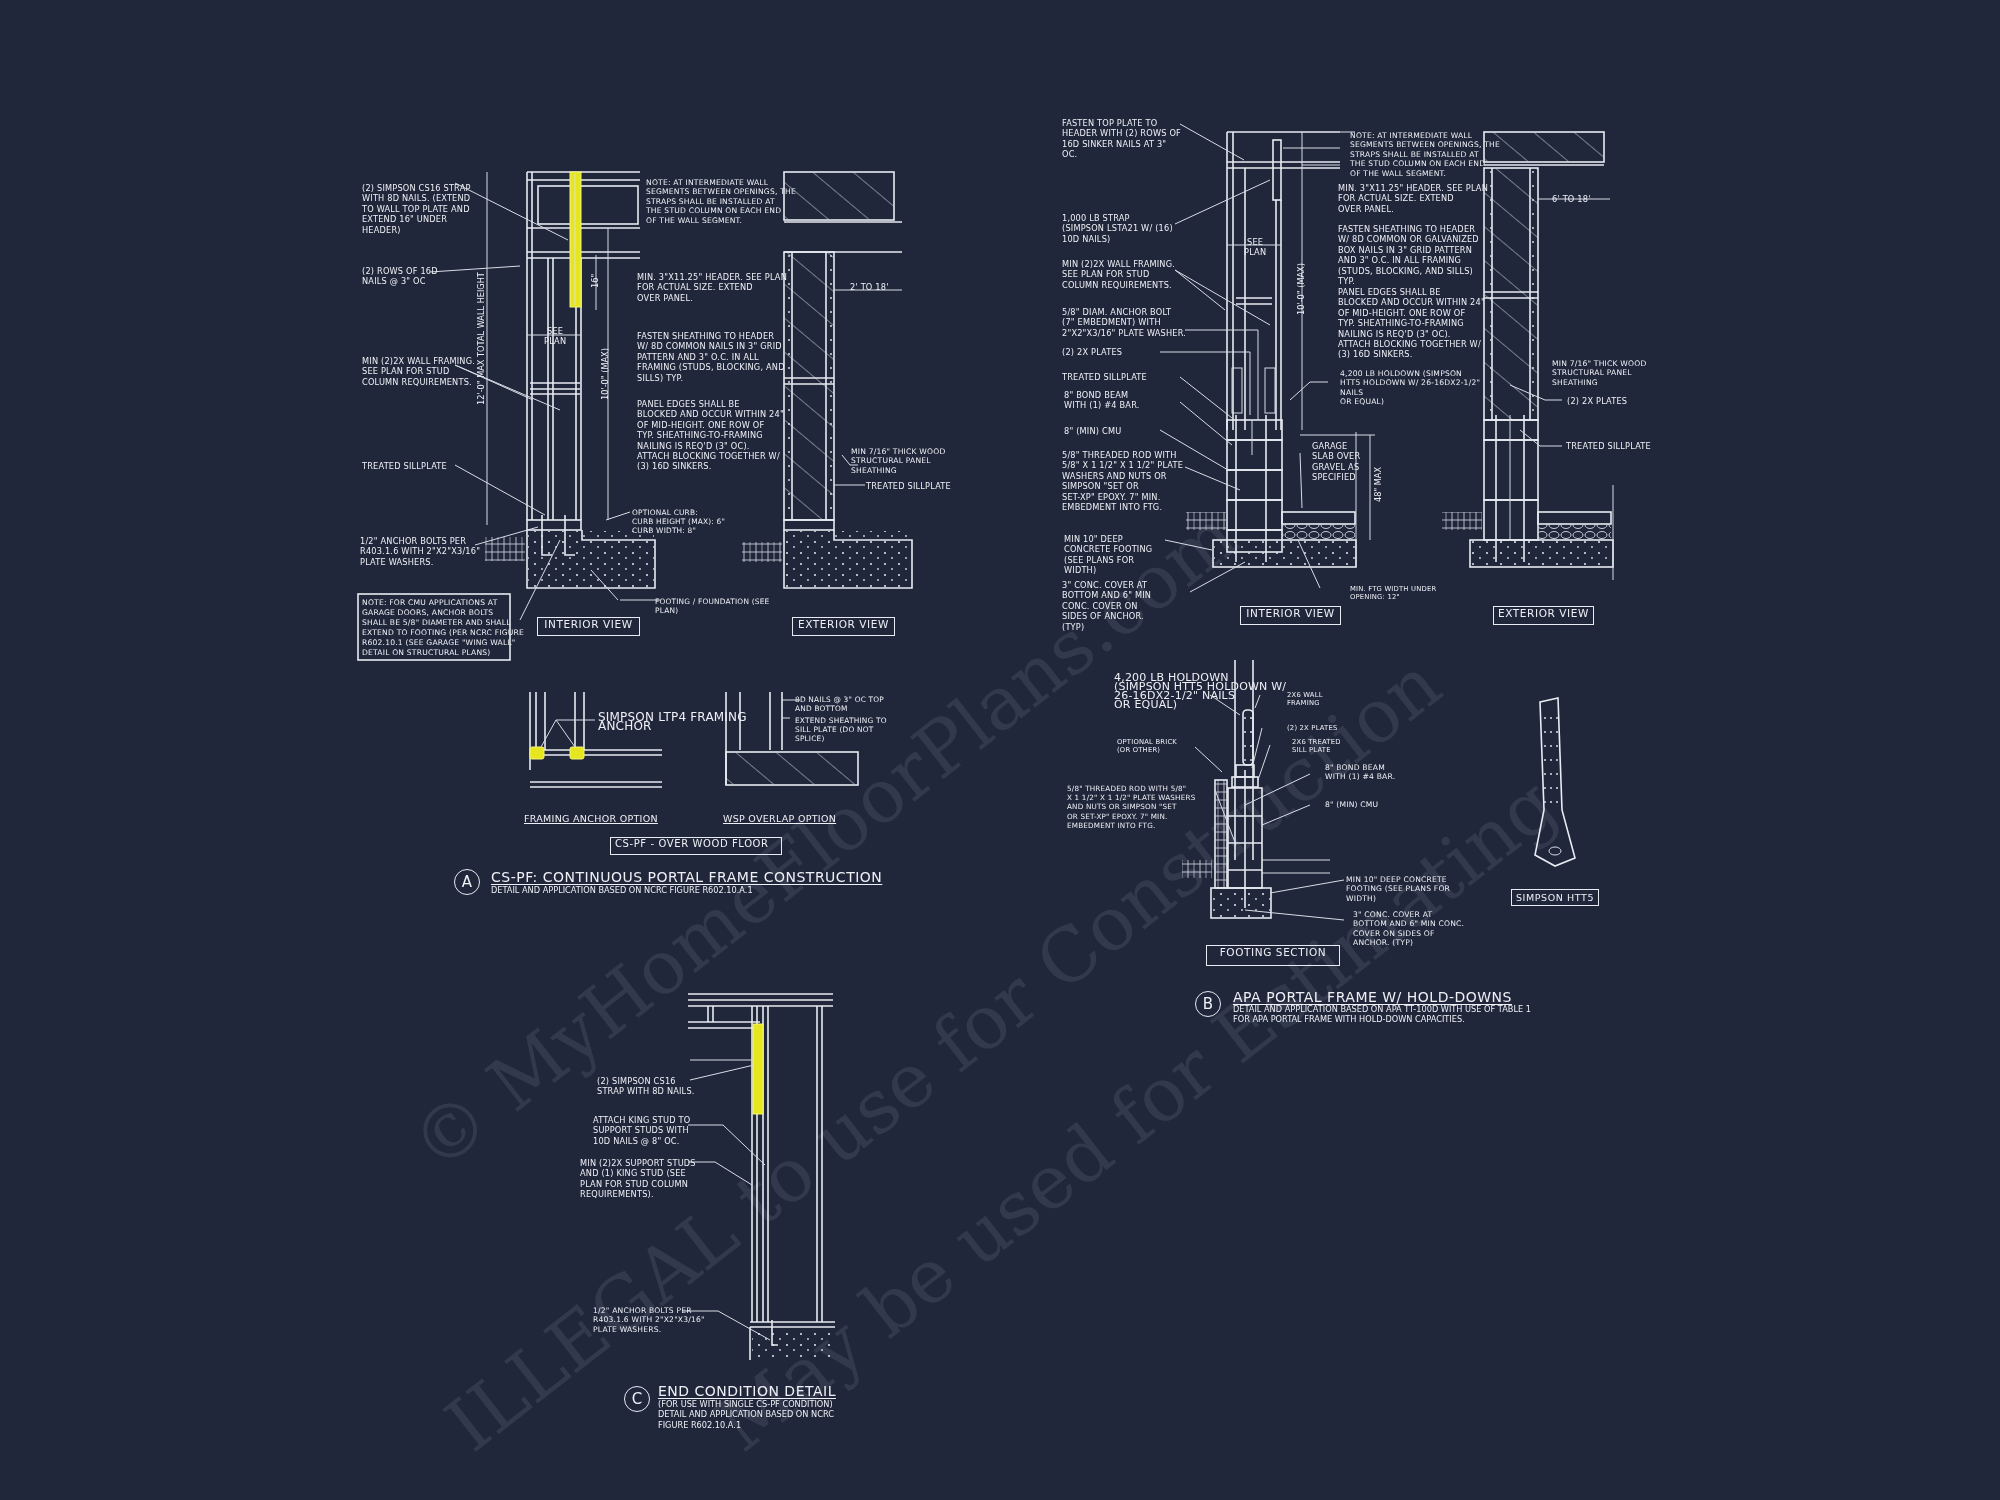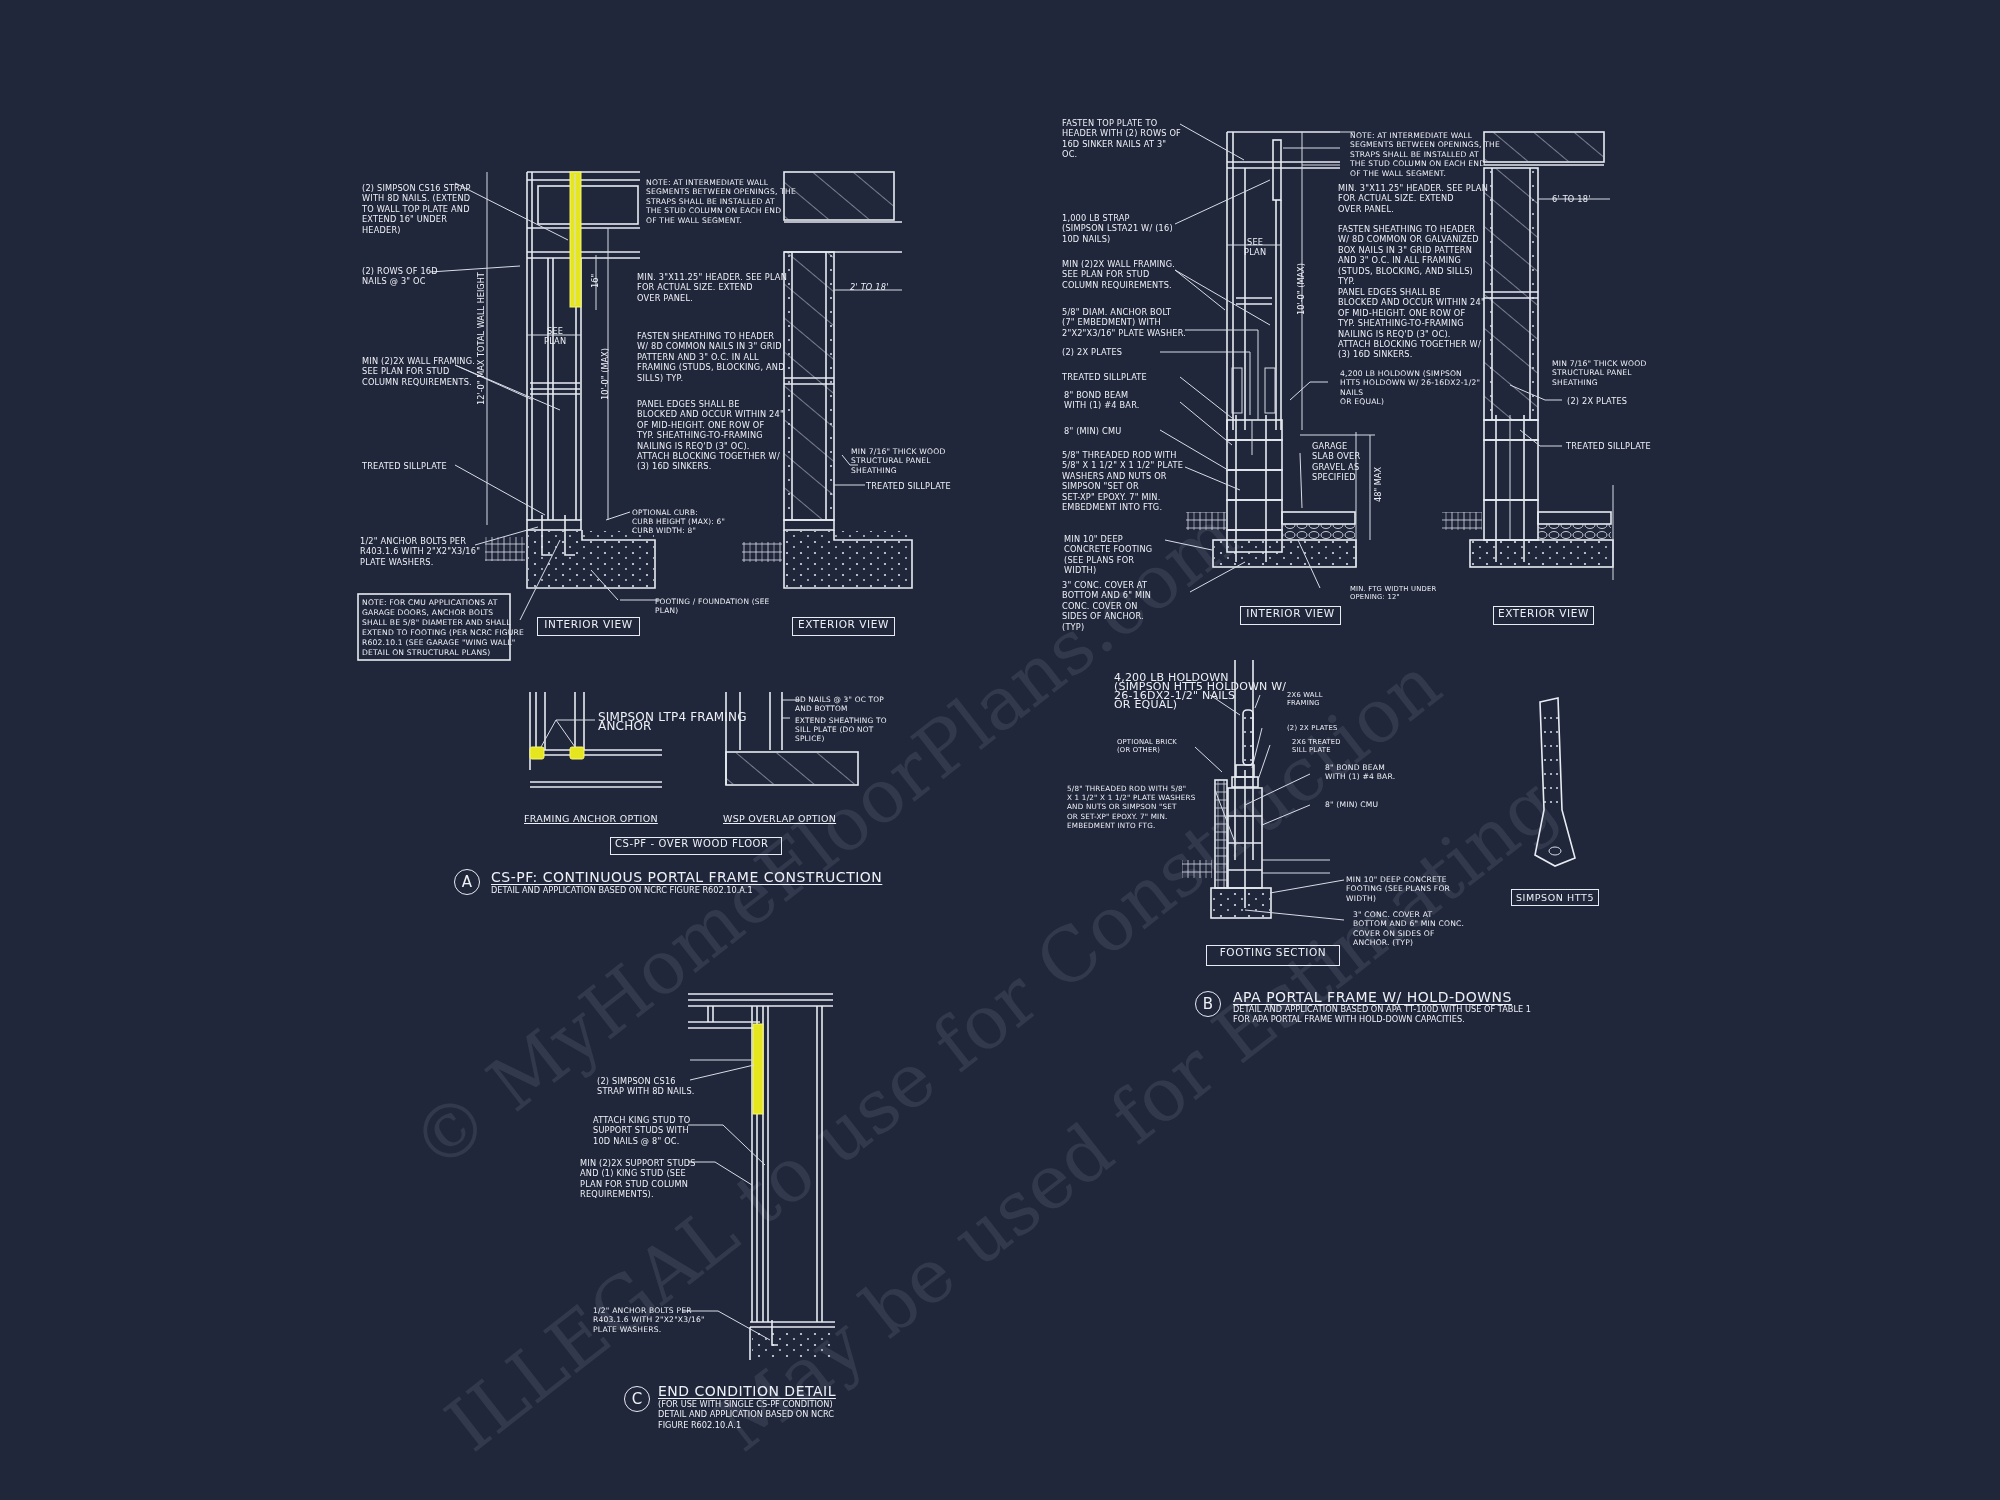--- a/index.html
+++ b/index.html
@@ -340,21 +340,21 @@
 CURB WIDTH: 8"</div>
 <div class="note" style="left:655px;top:597px;font-size:7.4px;line-height:9px;">FOOTING / FOUNDATION (SEE
 PLAN)</div>
 <div class="note" style="left:544px;top:326px;text-align:center;">SEE
 PLAN</div>
 <div class="vtext" style="left:590px;top:288px;">16"</div>
 <div class="vtext" style="left:476px;top:405px;">12'-0" MAX TOTAL WALL HEIGHT</div>
 <div class="vtext" style="left:600px;top:400px;">10'-0" (MAX)</div>
 <div class="tag" style="left:537px;top:617px;width:103px;height:19px;">INTERIOR VIEW</div>
 
-<div class="note" style="left:850px;top:282px;font-style:italic;">2' TO 18'</div>
+<div class="note" style="left:850px;top:282px;">2' TO 18'</div>
 <div class="note" style="left:851px;top:447px;font-size:7.6px;line-height:9.4px;">MIN 7/16" THICK WOOD
 STRUCTURAL PANEL
 SHEATHING</div>
 <div class="note" style="left:866px;top:481px;">TREATED SILLPLATE</div>
 <div class="tag" style="left:792px;top:617px;width:103px;height:19px;">EXTERIOR VIEW</div>
 
 <div class="note" style="left:598px;top:713px;font-size:12px;line-height:9px;">SIMPSON LTP4 FRAMING
 ANCHOR</div>
 <div class="note" style="left:795px;top:695px;font-size:7.4px;line-height:9px;">8d NAILS @ 3" OC TOP
 AND BOTTOM</div>

